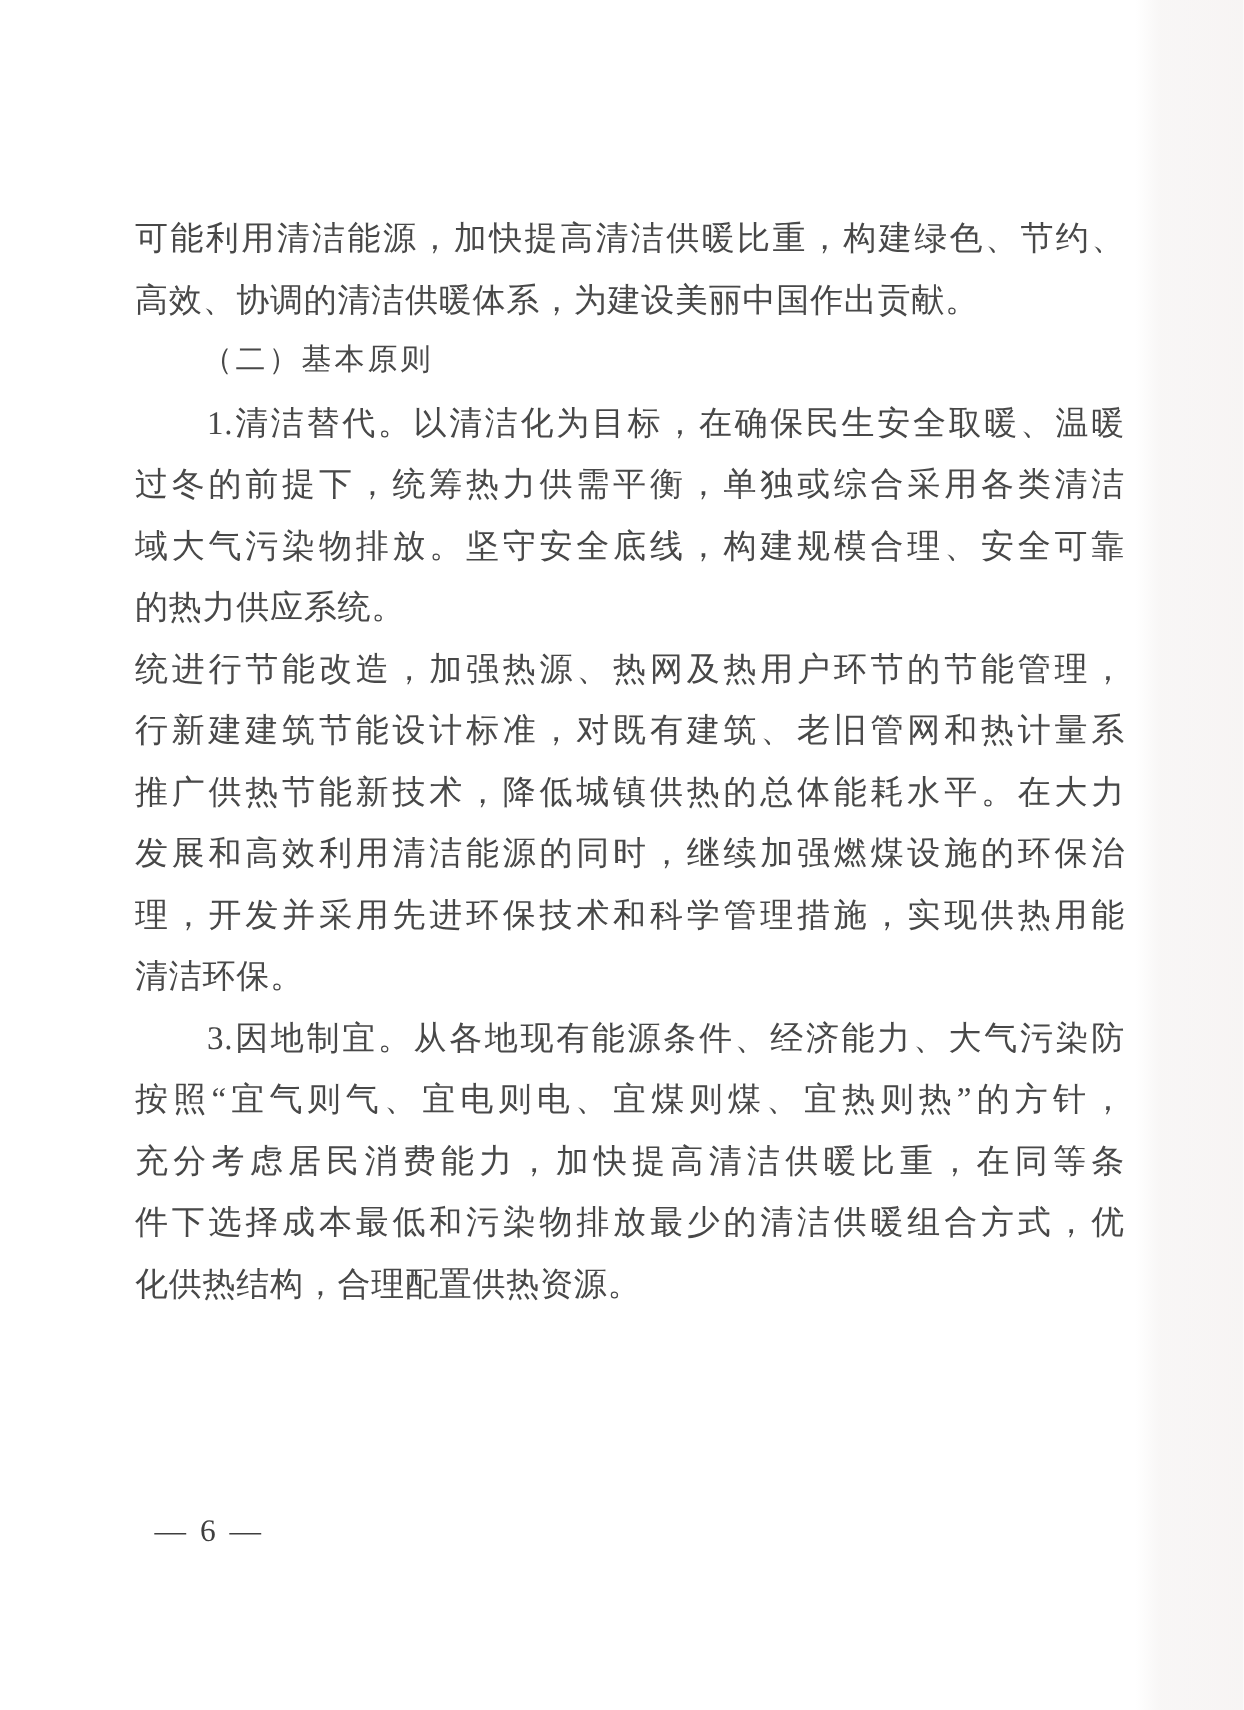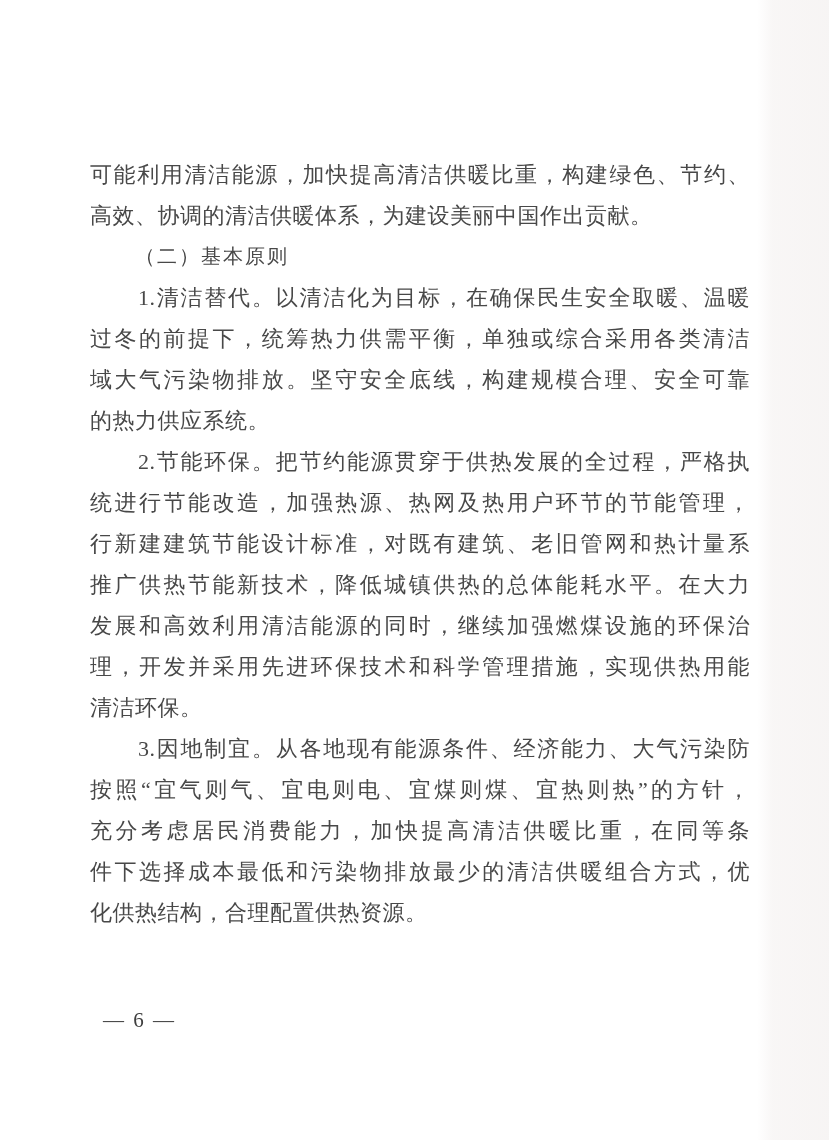--- a/index.html
+++ b/index.html
@@ -28,21 +28,21 @@
     height: 1140px;
     background: linear-gradient(90deg,
       rgba(190,172,168,0.00) 0%,
       rgba(190,172,168,0.10) 22%,
       rgba(196,180,176,0.14) 100%);
     pointer-events: none;
   }
   .textblock {
     position: absolute;
     left: 90px;
-    top: 154px;
+    top: 138px;
     width: 660px;
     font-size: 22px;
     line-height: 41px;
     color: #484848;
     letter-spacing: 0.5px;
   }
   .ln {
     text-align: justify;
     text-align-last: justify;
     text-justify: inter-character;
@@ -78,21 +78,20 @@
 <div class="page">
 
   <div class="textblock">
     <div class="ln">可能利用清洁能源，加快提高清洁供暖比重，构建绿色、节约、</div>
     <div class="ln natural">高效、协调的清洁供暖体系，为建设美丽中国作出贡献。</div>
     <div class="ln heading">（二）基本原则</div>
     <div class="ln indent">1.清洁替代。以清洁化为目标，在确保民生安全取暖、温暖</div>
     <div class="ln">过冬的前提下，统筹热力供需平衡，单独或综合采用各类清洁</div>
     <div class="ln">域大气污染物排放。坚守安全底线，构建规模合理、安全可靠</div>
     <div class="ln natural">的热力供应系统。</div>
-    <div class="ln indent">2.节能环保。把节约能源贯穿于供热发展的全过程，严格执</div>
     <div class="ln">统进行节能改造，加强热源、热网及热用户环节的节能管理，</div>
     <div class="ln">行新建建筑节能设计标准，对既有建筑、老旧管网和热计量系</div>
     <div class="ln">推广供热节能新技术，降低城镇供热的总体能耗水平。在大力</div>
     <div class="ln">发展和高效利用清洁能源的同时，继续加强燃煤设施的环保治</div>
     <div class="ln">理，开发并采用先进环保技术和科学管理措施，实现供热用能</div>
     <div class="ln natural">清洁环保。</div>
     <div class="ln indent">3.因地制宜。从各地现有能源条件、经济能力、大气污染防</div>
     <div class="ln">按照“宜气则气、宜电则电、宜煤则煤、宜热则热”的方针，</div>
     <div class="ln">充分考虑居民消费能力，加快提高清洁供暖比重，在同等条</div>
     <div class="ln">件下选择成本最低和污染物排放最少的清洁供暖组合方式，优</div>

